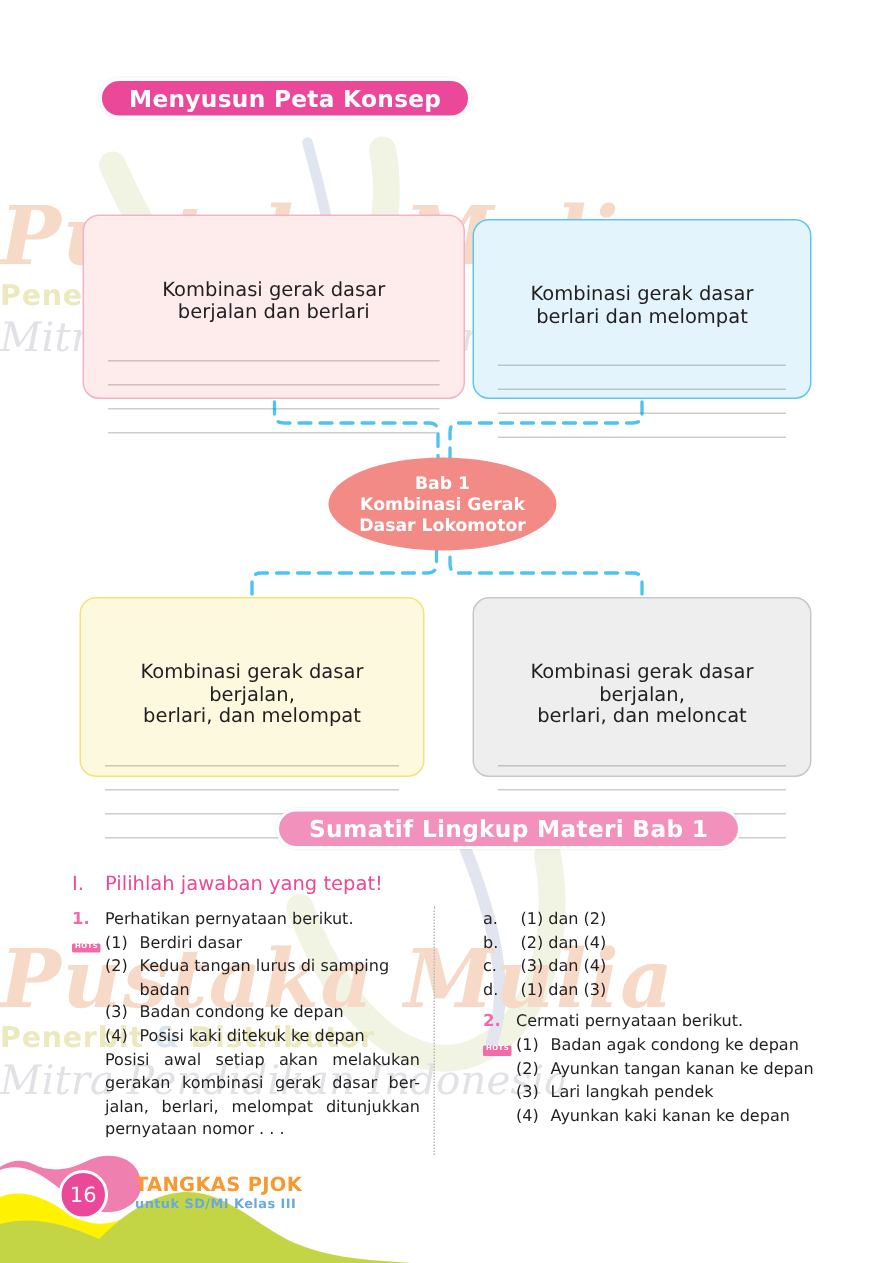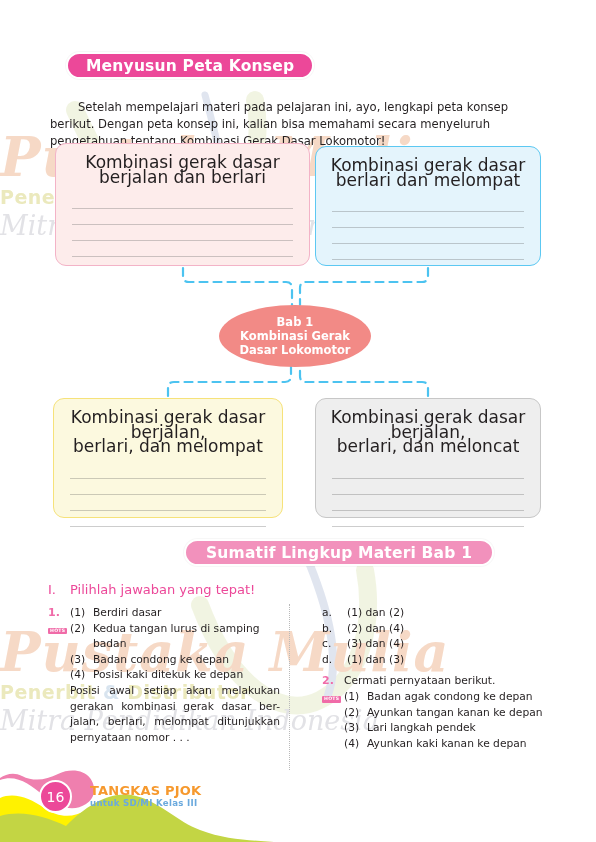--- a/index.html
+++ b/index.html
@@ -101,24 +101,25 @@
   .cm-box {
     position: absolute;
     box-sizing: border-box;
     border-radius: 11px;
     border-width: 1.6px;
     border-style: solid;
     padding-top: 11px;
   }
   .cm-title {
     text-align: center;
-    font-size: 17px;
+    font-size: 13px;
     line-height: 14.5px;
     color: #231f20;
     padding: 0 14px;
+    margin-top: 32px;
   }
   .cm-lines { margin-top: 9px; padding: 0 16px; }
   .cm-lines i {
     display: block;
     height: 15px;
     border-bottom: 1px solid rgba(90,90,90,.30);
   }
 
   #cm-box-1 { left: 55px;  top: 143px; width: 255px; height: 123px;
               background: #fdeceb; border-color: #f3b3c7; }
@@ -267,21 +268,20 @@
       <span>Distributor</span>
     </div>
     <div class="wm-tag">Mitra Pendidikan Indonesia</div>
   </div>
 </div>
 
 <div class="page">
 
   <div class="pill-heading" id="heading-menyusun">Menyusun Peta Konsep</div>
 
-  <p id="intro">Setelah mempelajari materi pada pelajaran ini, ayo, lengkapi peta konsep berikut. Dengan peta konsep ini, kalian bisa memahami secara menyeluruh pengetahuan tentang Kombinasi Gerak Dasar Lokomotor!</p>
 
   <svg id="connectors">
     <g fill="none" stroke="#4cc3f0" stroke-width="2.2" stroke-dasharray="8 6" stroke-linecap="round">
       <path d="M183,268 v8 q0,6 6,6 h97 q6,0 6,6 v17"></path>
       <path d="M428,268 v8 q0,6 -6,6 h-116 q-6,0 -6,6 v17"></path>
       <path d="M168,396 v-8 q0,-6 6,-6 h111 q6,0 6,-6 v-14"></path>
       <path d="M428,396 v-8 q0,-6 -6,-6 h-116 q-6,0 -6,-6 v-14"></path>
     </g>
   </svg>
 
@@ -347,20 +347,21 @@
 
   <div id="col-divider"></div>
 
   <div class="q-col" id="col-left">
     <div class="q-item">
       <div class="q-num">
         <div class="n">1.</div>
         <div class="hots-badge">HOTS</div>
       </div>
       <div class="q-body">
+        <span class="q-stem">Perhatikan pernyataan berikut.</span>
         <ul class="sub-list">
           <li>
             <span class="mk">(1)</span>
             <span>Berdiri dasar</span>
           </li>
           <li>
             <span class="mk">(2)</span>
             <span>Kedua tangan lurus di samping badan</span>
           </li>
           <li>

